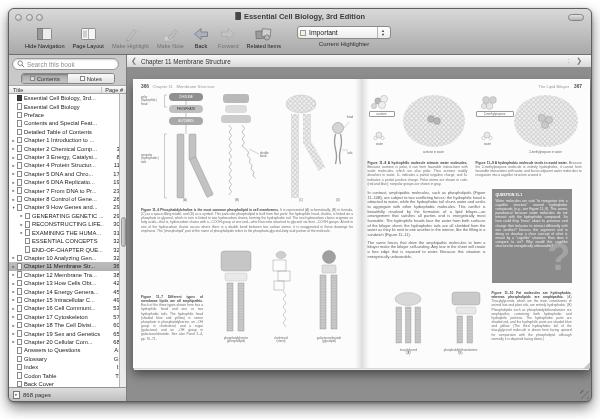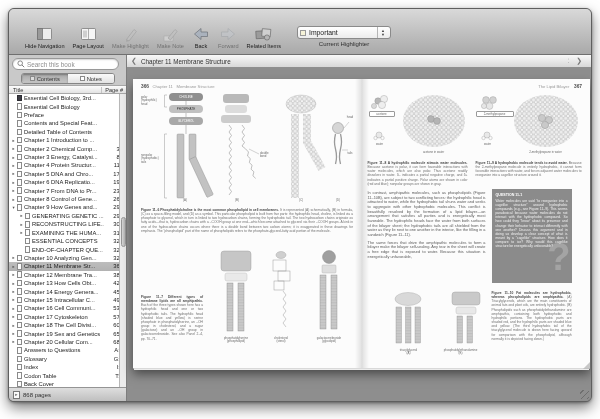--- a/index.html
+++ b/index.html
@@ -130,20 +130,32 @@
 
   .grip { position:absolute; right:2px; bottom:2px; width:9px; height:9px;
     background:repeating-linear-gradient(135deg, transparent 0 2px, #6e6e6e 2px 3px, transparent 3px 4.5px); }
 </style>
 </head>
 <body>
 
 <div class="window">
 
   <div class="chrome">
+    <div class="titlebar">
+      <div class="traffic">
+        <span class="light"></span>
+        <span class="light"></span>
+        <span class="light"></span>
+      </div>
+      <div class="title-wrap">
+        <span class="book-glyph"></span>
+        <span class="title-text">Essential Cell Biology, 3rd Edition</span>
+      </div>
+      <span class="lozenge"></span>
+    </div>
 
     <div class="toolbar">
       <div class="tb-btn">
         <svg width="17" height="15" viewBox="0 0 17 15">
           <rect x="1.5" y="1.5" width="14" height="11" rx="1" fill="#ededed" stroke="#6e6e6e" stroke-width="0.7"></rect>
           <rect x="1.5" y="1.5" width="5" height="11" fill="#9a9a9a" stroke="#6e6e6e" stroke-width="0.7"></rect>
         </svg>
         <span class="tb-label">Hide Navigation</span>
       </div>
       <div class="tb-btn">

